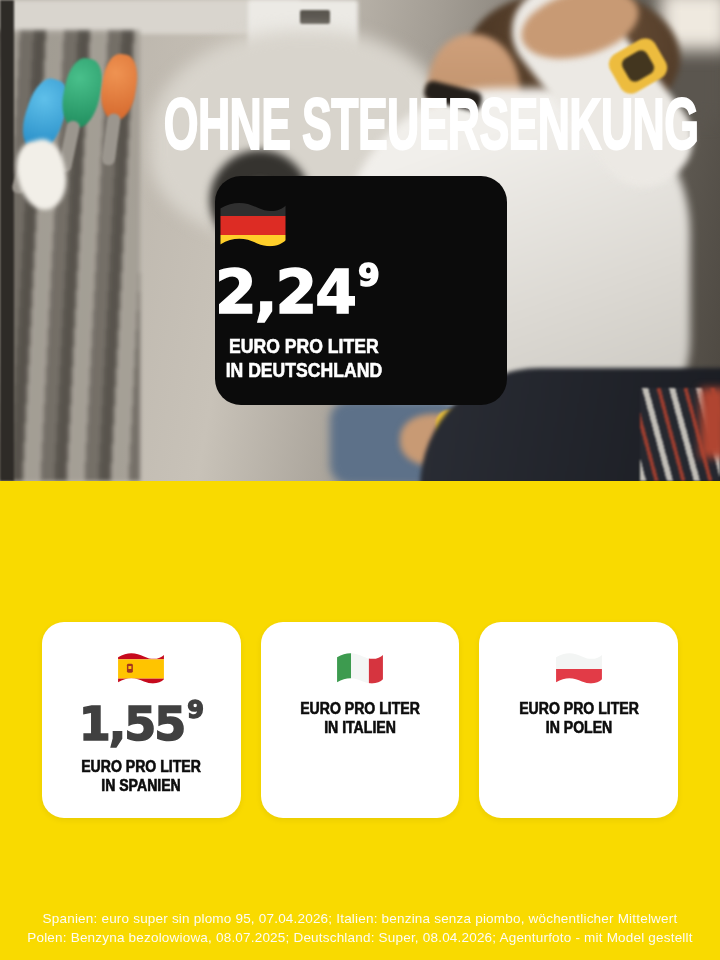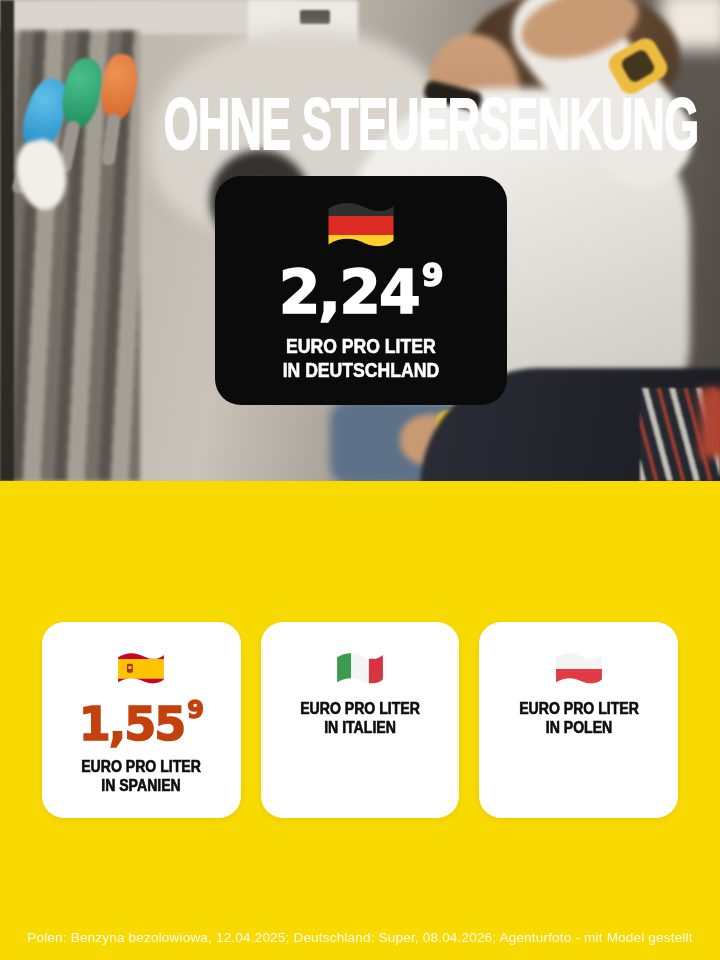--- a/index.html
+++ b/index.html
@@ -56,36 +56,36 @@
   .ph-red{right:-6px;top:388px;width:26px;height:70px;background:#b04531;filter:blur(4px);}
 
   
   .headline{position:absolute;width:100%;text-align:center;line-height:1;white-space:nowrap;}
   .headline .squeeze{display:inline-block;transform:scaleX(0.62);transform-origin:50% 50%;
     font-weight:700;letter-spacing:-1px;-webkit-text-stroke:2px currentColor;}
   .headline-top{top:88px;color:#ffffff;font-size:72px;}
 
   
   .de-card{position:absolute;left:215px;top:176px;width:292px;height:229px;background:#0B0B0B;
-    border-radius:26px;display:flex;flex-direction:column;align-items:center;padding-top:21px;box-sizing:border-box;}
+    border-radius:26px;display:flex;flex-direction:column;align-items:flex-start;padding-top:21px;box-sizing:border-box;}
   .price{font-family:"DejaVu Sans",sans-serif;font-weight:700;line-height:1;letter-spacing:-2px;
     -webkit-text-stroke:1.5px currentColor;white-space:nowrap;}
   .de-card .price{color:#ffffff;font-size:60px;margin-top:8px;}
   .price .sup{display:inline-block;font-size:52%;vertical-align:top;transform:translateY(-8%);margin-left:3px;letter-spacing:0;}
   .caption{text-align:center;font-weight:700;line-height:1.18;}
   .caption .squeeze{display:inline-block;transform:scaleX(0.88);transform-origin:50% 50%;-webkit-text-stroke:0.6px currentColor;}
   .de-card .caption{color:#ffffff;font-size:20px;margin-top:13px;}
 
   
   .yellow{position:absolute;left:0;top:481px;width:720px;height:479px;background:#F9DA00;}
   .cards-row{position:absolute;left:42px;top:141px;width:636px;display:flex;gap:20px;}
   .country-card{flex:1;height:196px;background:#ffffff;border-radius:22px;
     display:flex;flex-direction:column;align-items:center;padding-top:27px;box-sizing:border-box;
     box-shadow:0 2px 6px rgba(0,0,0,0.07);}
-  .country-card .price{color:#c2410c;font-size:46px;margin-top:12px;}
+  .country-card .price{color:#404040;font-size:46px;margin-top:12px;}
   .country-card .caption{color:#0c0c0c;font-size:16px;margin-top:11px;}
   .flag{display:block;}
   .footnote{position:absolute;left:0;bottom:12px;width:100%;text-align:center;
     color:#FDFCF5;font-size:13.5px;line-height:1.45;letter-spacing:0.2px;}
 </style>
 </head>
 <body>
 
 <div class="poster">
 
@@ -217,17 +217,18 @@
           <span class="squeeze">
             <span>EURO PRO LITER</span><br>
             <span>IN POLEN</span>
           </span>
         </div>
       </div>
 
     </div>
 
     <div class="footnote">
-      <div>Polen: Benzyna bezolowiowa, 12.04.2025; Deutschland: Super, 08.04.2026; Agenturfoto - mit Model gestellt</div>
+      <div>Spanien: euro super sin plomo 95, 07.04.2026; Italien: benzina senza piombo, wöchentlicher Mittelwert</div>
+      <div>Polen: Benzyna bezolowiowa, 08.07.2025; Deutschland: Super, 08.04.2026; Agenturfoto - mit Model gestellt</div>
     </div>
   </div>
 
 </div>
 
 </body></html>

